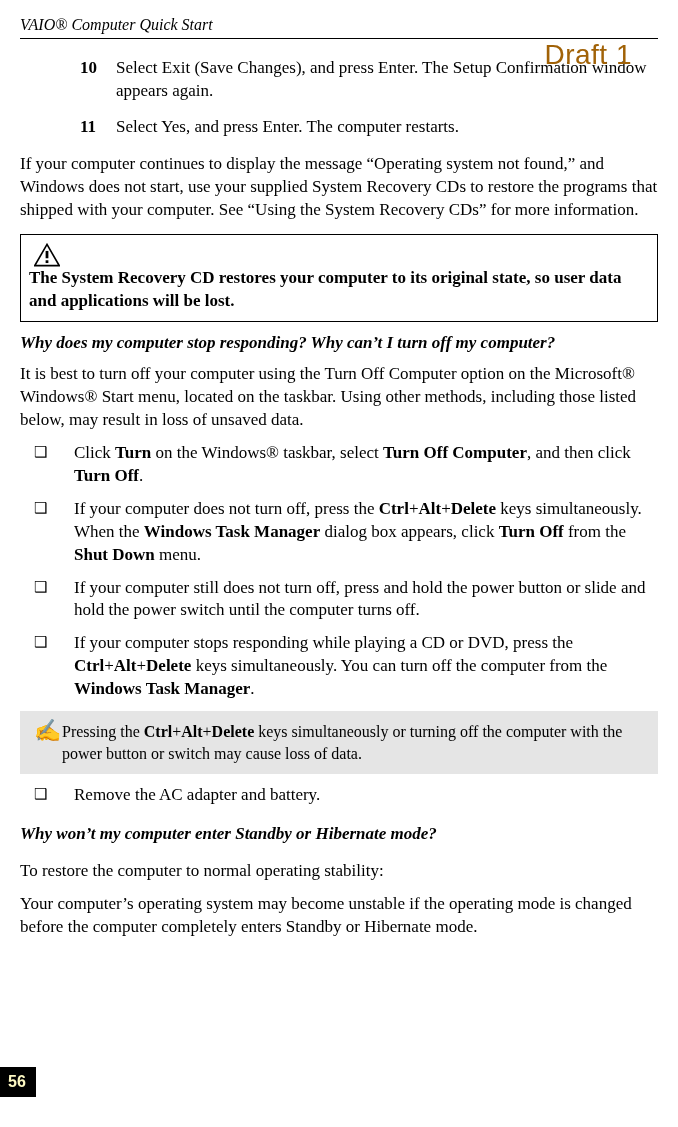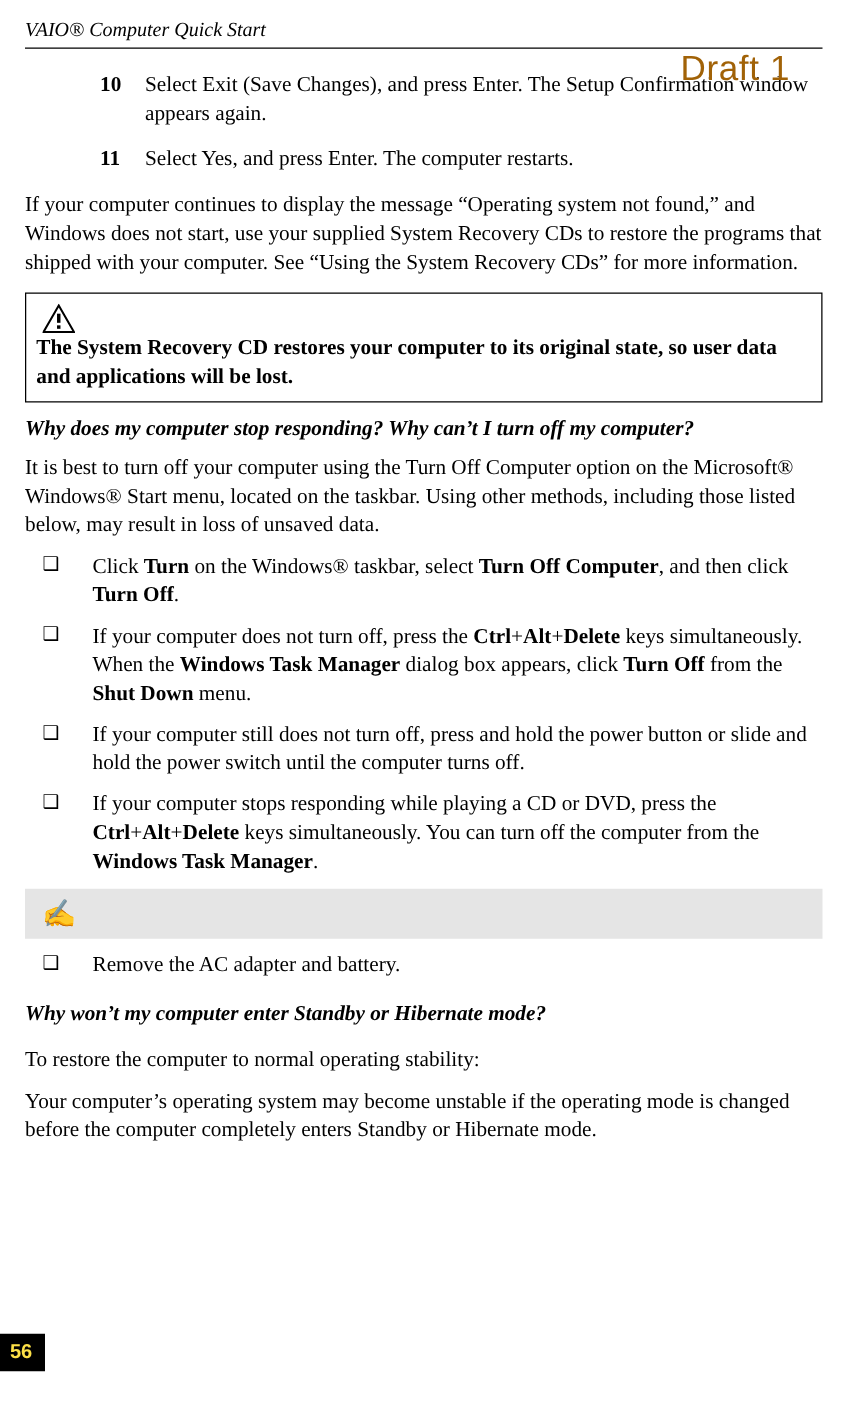--- a/index.html
+++ b/index.html
@@ -117,21 +117,21 @@
     }
     .note-text {
       flex: 1;
     }
     .note-text .b { font-weight: bold; }
     .page-num {
       position: absolute;
       left: 0;
       bottom: 30px;
       background: #000;
-      color: #fde047;
+      color: #fef9c3;
       font-family: Arial, Helvetica, sans-serif;
       font-weight: bold;
       font-size: 16px;
       padding: 4px 10px 4px 8px;
     }
     .b { font-weight: bold; }
   </style>
 </head>
 <body>
 
@@ -182,20 +182,21 @@
       <div class="bullet-body"><span>If your computer still does not turn off, press and hold the power button or slide and hold the power switch until the computer turns off.</span></div>
     </div>
     <div class="bullet">
       <div class="bullet-ico">❑</div>
       <div class="bullet-body"><span>If your computer stops responding while playing a CD or DVD, press the </span><span class="b">Ctrl</span><span>+</span><span class="b">Alt</span><span>+</span><span class="b">Delete</span><span> keys simultaneously. You can turn off the computer from the </span><span class="b">Windows Task Manager</span><span>.</span></div>
     </div>
   </div>
 
   <div class="note-box">
     <div class="note-ico">✍</div>
+    <div class="note-text"><span>Pressing the </span><span class="b">Ctrl</span><span>+</span><span class="b">Alt</span><span>+</span><span class="b">Delete</span><span> keys simultaneously or turning off the computer with the power button or switch may cause loss of data.</span></div>
   </div>
 
   <div class="bullets">
     <div class="bullet">
       <div class="bullet-ico">❑</div>
       <div class="bullet-body"><span>Remove the AC adapter and battery.</span></div>
     </div>
   </div>
 
   <div class="section-q" style="margin-top:16px;">Why won’t my computer enter Standby or Hibernate mode?</div>

